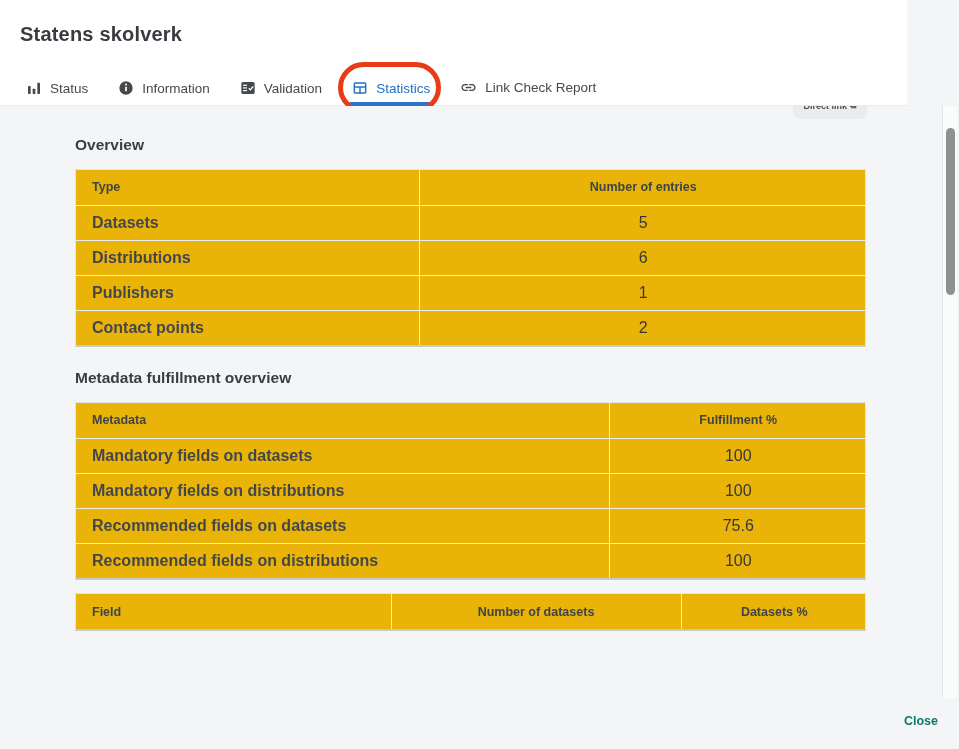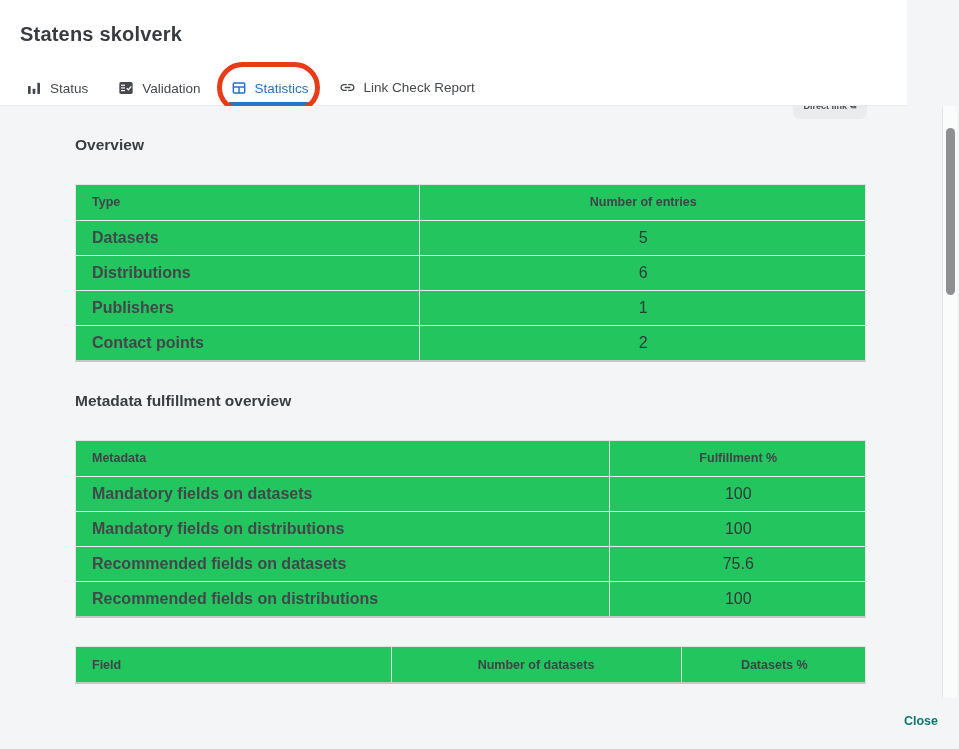--- a/index.html
+++ b/index.html
@@ -56,26 +56,26 @@
     background: #e9ebed; border-radius: 0 0 7px 7px;
     overflow: hidden; cursor: pointer;
   }
   .direct-pill .pill-inner {
     display: flex; justify-content: center; align-items: center; gap: 3px;
     margin-top: -6px; font-size: 9px; font-weight: 700; color: #4a4e52;
   }
 
   .section-heading {
     font-size: 15.5px; font-weight: 700; color: #3a3e42;
-    line-height: 22px; margin-top: 28px;
+    line-height: 22px; margin-top: 20px;
   }
   .section-heading:first-child { margin-top: 0; }
 
   .card {
-    margin-top: 28px; background: #22c55e;
+    margin-top: 13px; background: #eab308;
     border: 1px solid #e2e4e5; border-bottom: 2px solid #c6c9cb;
   }
   table { width: 100%; border-collapse: collapse; table-layout: fixed; }
   th, td { height: 35px; padding: 0 16px; vertical-align: middle; }
   th { font-size: 12.5px; font-weight: 700; color: #3f4448; text-align: left; }
   td { font-size: 16px; font-weight: 600; color: #43474b; text-align: left; }
   th.num, td.num { text-align: center; }
   td.num { font-weight: 400; color: #34383c; }
   tbody tr td { border-top: 1px solid #ededee; }
   .col-div { border-left: 1px solid #e9ebec; }
@@ -113,20 +113,28 @@
       <span>
         <svg width="16" height="16" viewBox="0 0 24 24" fill="currentColor">
           <rect x="3" y="9" width="4" height="12" rx="1"></rect>
           <rect x="10" y="13" width="4" height="8" rx="1"></rect>
           <rect x="17" y="4" width="4" height="17" rx="1"></rect>
         </svg>
       </span>
       <span>Status</span>
     </div>
 
+    <div class="tab">
+      <span>
+        <svg width="16" height="16" viewBox="0 0 24 24" fill="currentColor">
+          <path d="M12 2a10 10 0 1 0 0 20 10 10 0 0 0 0-20zm1.3 15h-2.6v-7h2.6v7zM12 8.2a1.5 1.5 0 1 1 0-3 1.5 1.5 0 0 1 0 3z"></path>
+        </svg>
+      </span>
+      <span>Information</span>
+    </div>
 
     <div class="tab">
       <span>
         <svg width="16" height="16" viewBox="0 0 24 24">
           <rect x="2" y="3" width="20" height="18" rx="2.5" fill="currentColor"></rect>
           <rect x="4.5" y="7" width="6" height="1.8" fill="#ffffff"></rect>
           <rect x="4.5" y="11" width="6" height="1.8" fill="#ffffff"></rect>
           <rect x="4.5" y="15" width="6" height="1.8" fill="#ffffff"></rect>
           <path d="M13.2 12.3l2.4 2.5 4.2-5.2" fill="none" stroke="#ffffff" stroke-width="2"></path>
         </svg>

